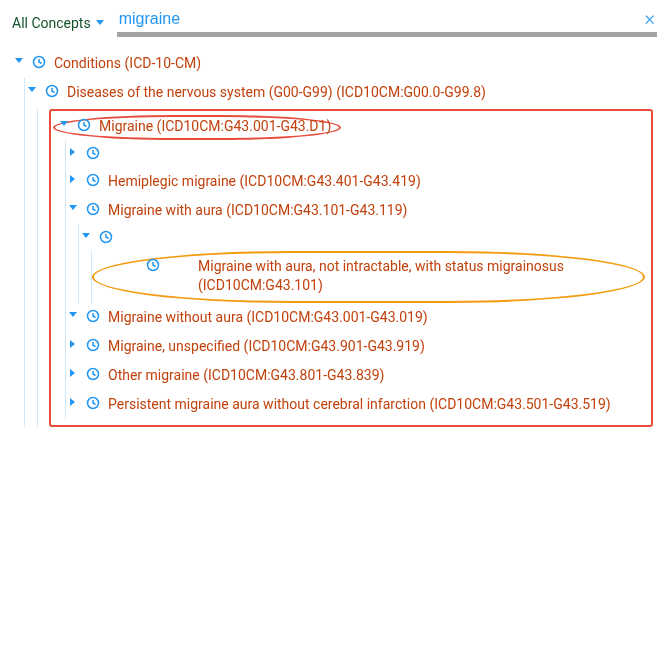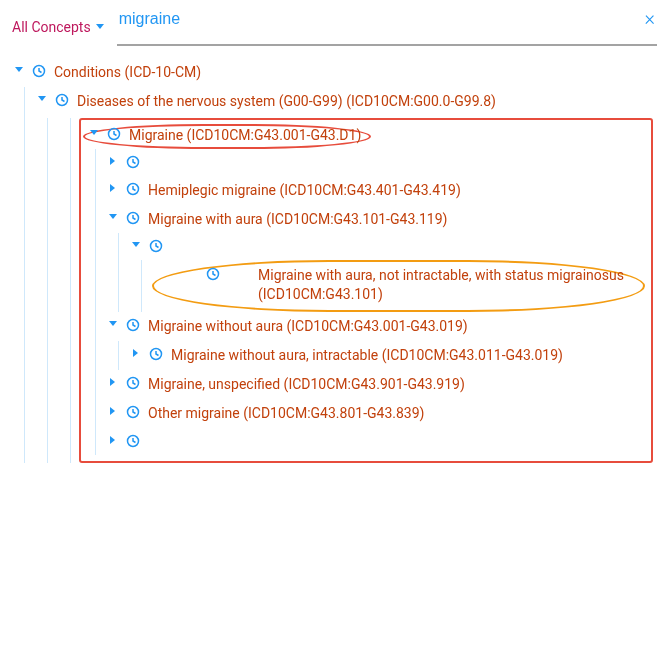--- a/index.html
+++ b/index.html
@@ -12,34 +12,34 @@
     width: 669px;
     background: #fff;
   }
   .topbar {
     display: flex;
     align-items: center;
     gap: 12px;
     margin-bottom: 12px;
   }
   .dropdown {
-    color: #be185d;
+    color: #14532d;
     font-size: 14px;
     display: flex;
     align-items: flex-start;
     gap: 4px;
     cursor: pointer;
     white-space: nowrap;
   }
   .dropdown svg { width: 10px; height: 10px; fill: #2196F3; }
   .search-wrap {
     flex: 1;
-    border-bottom: 2px solid #a3a3a3;
+    border-bottom: 5px solid #a3a3a3;
     position: relative;
-    padding-bottom: 14px;
+    padding-bottom: 2px;
   }
   .search-input {
     border: none;
     outline: none;
     width: 100%;
     font-size: 16px;
     color: #2196F3;
     background: transparent;
     padding: 2px 24px 2px 2px;
   }
@@ -80,21 +80,20 @@
     margin-top: 1px;
   }
   .type-icon svg { width: 14px; height: 14px; stroke: #2196F3; fill: none; stroke-width: 1.5; }
   .label {
     color: #c2410c;
     line-height: 1.35;
   }
   .children {
     margin-left: 12px;
     border-left: 1px solid #cfe8fb;
-    padding-left: 10px;
   }
   
   .hl-box-red {
     border: 2.5px solid #e74c3c;
     border-radius: 3px;
     padding: 4px 6px 6px 2px;
     margin: 2px 4px 4px -2px;
   }
   .hl-ellipse-red {
     border: 2.5px solid #e74c3c;
@@ -268,35 +267,20 @@
                         <span class="toggle">
                             <svg viewBox="0 0 10 10">
                               <use href="#chev-down"></use>
                             </svg>
                           </span>
                         <span class="type-icon"><svg viewBox="0 0 14 14">
                               <use href="#clock"></use>
                             </svg></span>
                         <span class="label">Migraine without aura (ICD10CM:G43.001-G43.019)</span>
                       </div>
-                      <div class="children">
-                        <div class="node">
-                          <div class="row">
-                            <span class="toggle">
-                                <svg viewBox="0 0 10 10">
-                                  <use href="#chev-right"></use>
-                                </svg>
-                              </span>
-                            <span class="type-icon"><svg viewBox="0 0 14 14">
-                                  <use href="#clock"></use>
-                                </svg></span>
-                            <span class="label">Migraine without aura, intractable (ICD10CM:G43.011-G43.019)</span>
-                          </div>
-                        </div>
-                      </div>
                     </div>
 
                     <div class="node">
                       <div class="row">
                         <span class="toggle">
                             <svg viewBox="0 0 10 10">
                               <use href="#chev-right"></use>
                             </svg>
                           </span>
                         <span class="type-icon"><svg viewBox="0 0 14 14">
@@ -323,20 +307,21 @@
                     <div class="node">
                       <div class="row">
                         <span class="toggle">
                             <svg viewBox="0 0 10 10">
                               <use href="#chev-right"></use>
                             </svg>
                           </span>
                         <span class="type-icon"><svg viewBox="0 0 14 14">
                               <use href="#clock"></use>
                             </svg></span>
+                        <span class="label">Persistent migraine aura without cerebral infarction (ICD10CM:G43.501-G43.519)</span>
                       </div>
                     </div>
 
                   </div>
                 </div>
 
               </div>
 
             </div>
           </div>

